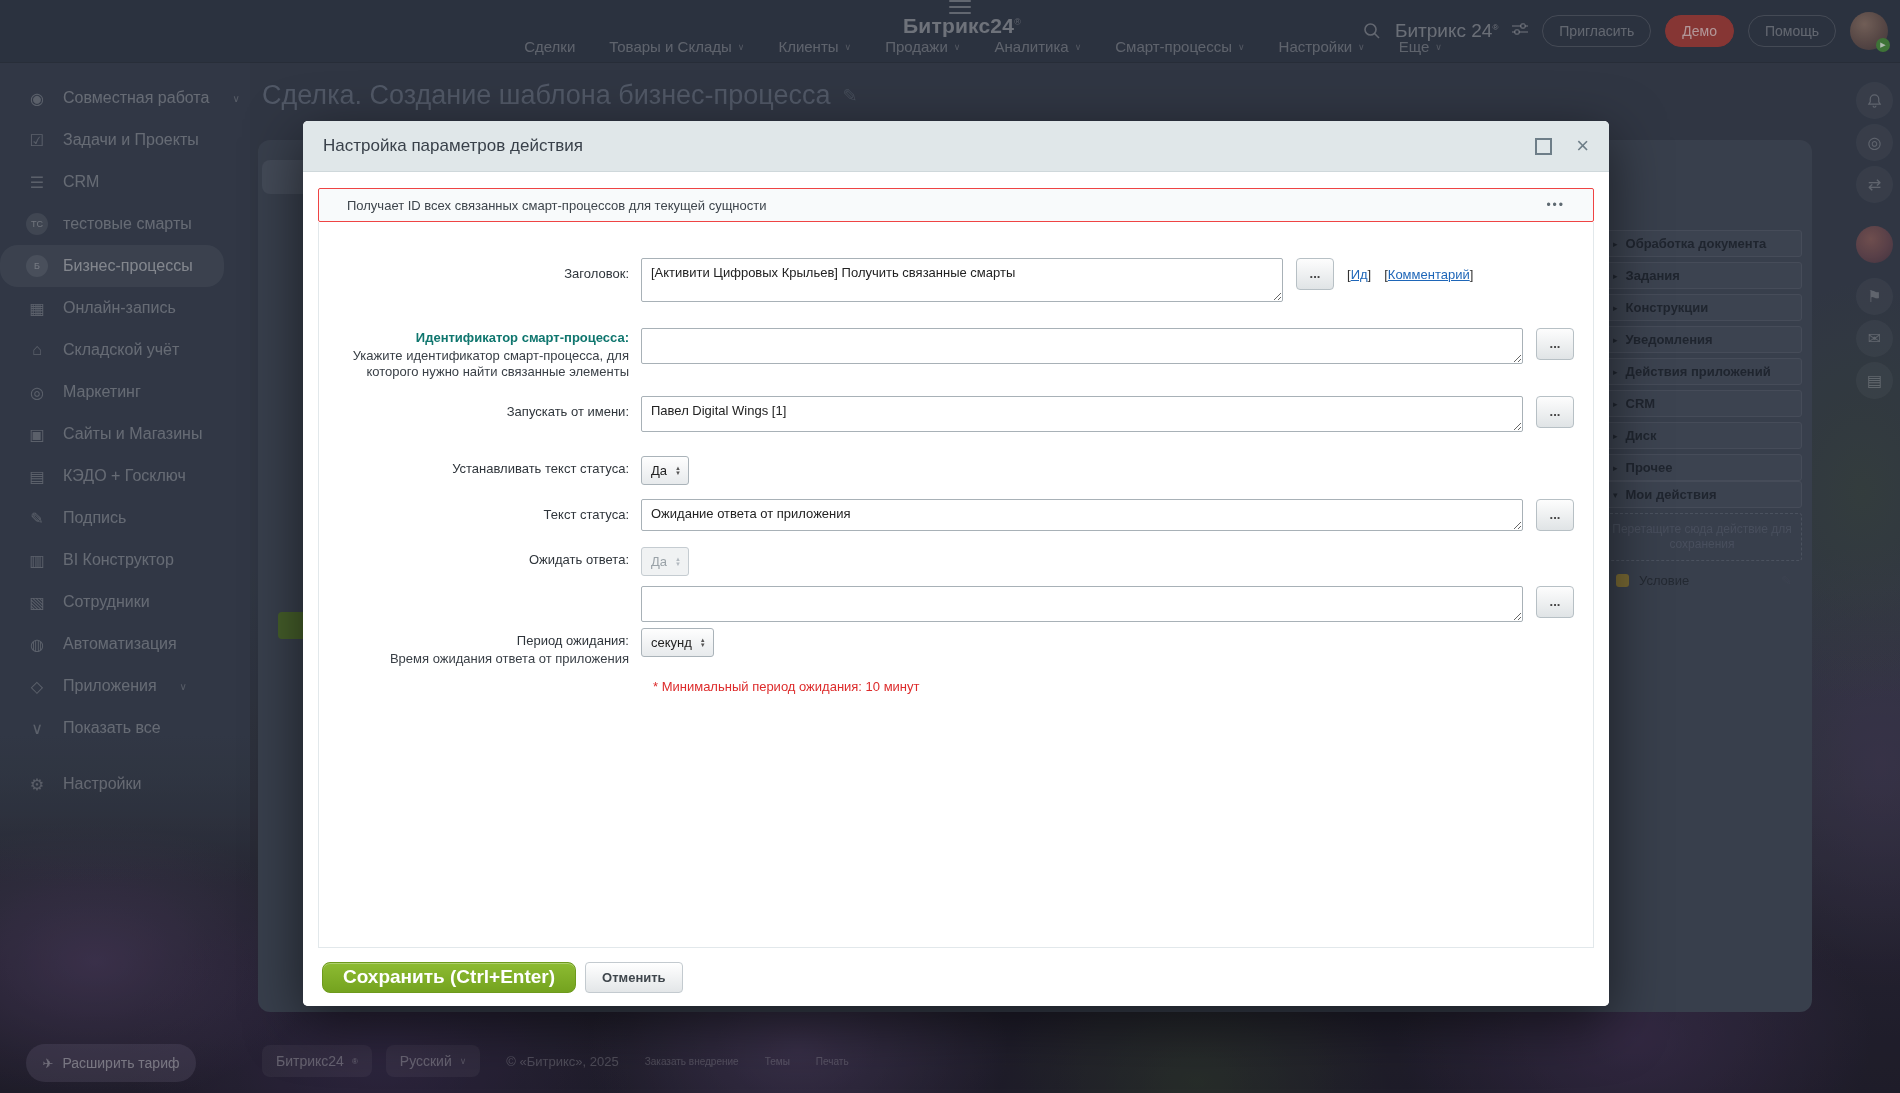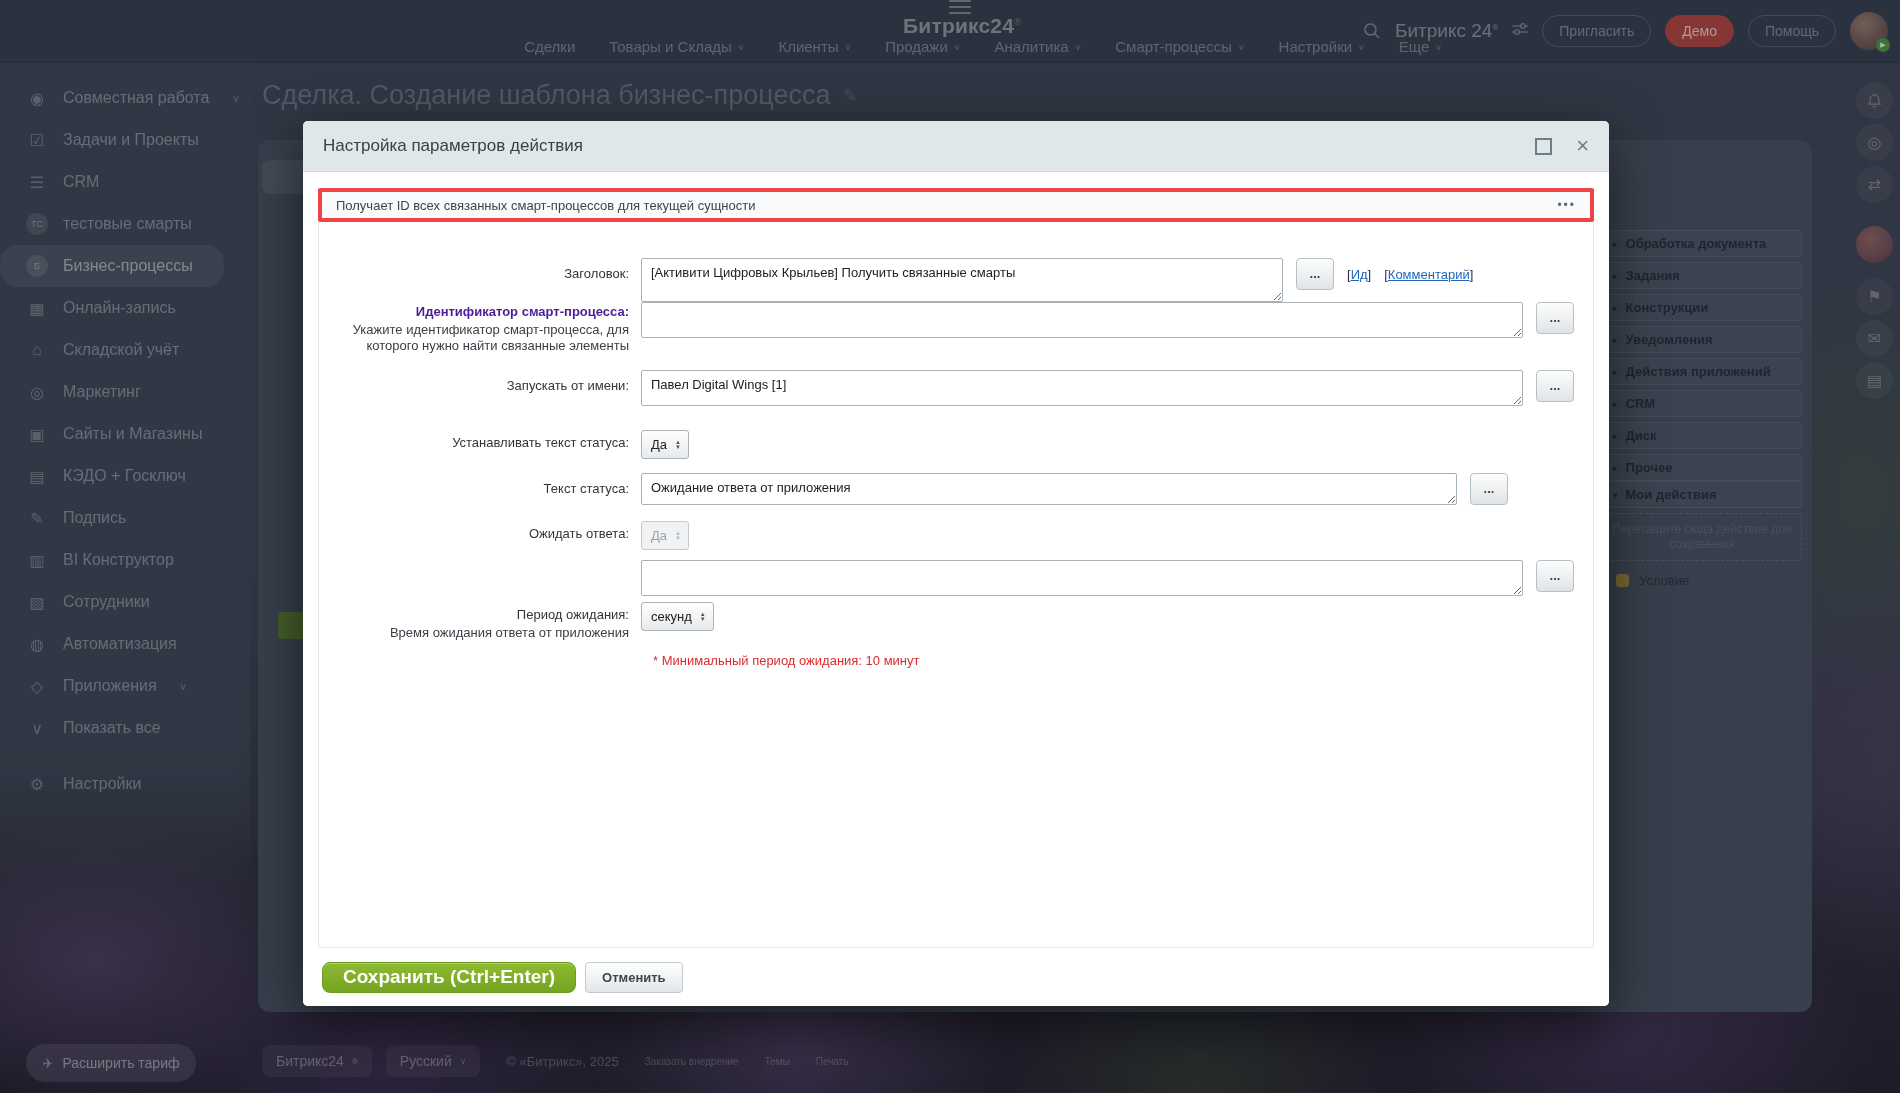--- a/index.html
+++ b/index.html
@@ -89,57 +89,57 @@
   .flink{font-size:10px;color:rgba(255,255,255,.24);margin-left:12px;cursor:pointer;white-space:nowrap;}
   
   .overlay{position:absolute;left:0;top:0;right:0;bottom:0;background:rgba(13,17,26,.22);z-index:4;}
   .modal{position:absolute;left:303px;top:121px;width:1306px;height:885px;background:#fff;border-radius:5px;z-index:5;
          box-shadow:0 16px 55px rgba(0,0,0,.55);overflow:hidden;}
   .m-head{height:50px;background:#e0e7e9;border-bottom:1px solid #cfd8db;display:flex;align-items:center;padding:0 20px;}
   .m-title{font-size:17px;font-weight:500;color:#39414a;flex:1;}
   .m-max{width:13px;height:13px;border:2px solid #6e7e88;margin-right:24px;cursor:pointer;}
   .m-close{font-size:22px;line-height:14px;color:#6e7e88;cursor:pointer;}
   .m-body{position:absolute;top:51px;bottom:58px;left:0;right:0;padding:16px 15px 0 15px;box-sizing:border-box;}
-  .descbar{border:4px solid #ef4444;background:#f8fafb;border-radius:2px;height:34px;display:flex;align-items:center;
-           padding:0 14px;box-sizing:border-box;font-size:13px;color:#3e454c;}
+  .descbar{border:1px solid #ef4444;background:#f8fafb;border-radius:2px;height:34px;display:flex;align-items:center;
+           padding:0 28px;box-sizing:border-box;font-size:13px;color:#3e454c;}
   .descbar .spacer{flex:1}
   .descbar .mdots{font-size:12px;letter-spacing:2px;color:#5f6a72;cursor:pointer;}
   .formbox{border:1px solid #e2e8eb;border-top:none;background:#fff;position:absolute;left:15px;right:15px;top:50px;bottom:0;
            padding-top:36px;box-sizing:border-box;overflow:hidden;}
   .frow{display:flex;align-items:flex-start;}
   .flab{width:322px;flex:0 0 322px;text-align:right;padding-right:12px;box-sizing:border-box;
         font-size:13px;color:#2f353b;line-height:16px;padding-top:8px;}
-  .flab b{color:#4c1d95;margin-left:17px;}
+  .flab b{color:#0f766e;margin-left:17px;}
   .flab .sub{display:block;margin-top:2px;color:#3a4047;}
   .ffield{display:flex;align-items:flex-start;gap:13px;}
   textarea.ta{border:1px solid #a8b1b7;border-radius:2px;background:#fff;font-family:"Liberation Sans","DejaVu Sans",sans-serif;
               font-size:13px;color:#222;padding:6px 9px;box-sizing:border-box;resize:both;}
   .ta.big{width:642px;height:44px;}
   .ta.std{width:882px;height:36px;}
-  .ta.slim{width:816px;height:32px;}
+  .ta.slim{width:882px;height:32px;}
   .dotsbtn{width:38px;height:32px;border:1px solid #b7c0c5;border-radius:4px;cursor:pointer;
            background:linear-gradient(#fdfdfd,#e0e4e6);font-size:13px;font-weight:bold;color:#444;
            display:flex;align-items:flex-end;justify-content:center;padding-bottom:8px;box-sizing:border-box;}
   .linkwrap{font-size:13px;color:#333;padding-top:9px;white-space:nowrap;}
   .blue{color:#1e66b8;text-decoration:underline;cursor:pointer;}
   .sel{height:27px;border:1px solid #aab3b9;border-radius:3px;background:linear-gradient(#fefefe,#e7eaec);
        display:inline-flex;align-items:center;gap:8px;padding:0 7px 0 9px;font-size:13px;color:#222;cursor:pointer;}
   .sel .arr{display:flex;flex-direction:column;font-size:6px;line-height:5px;color:#555;}
   .sel.dis{background:#f0f2f3;color:#9aa2a8;border-color:#c5ccd1;cursor:default;}
   .sel.dis .arr{color:#b3bac0;}
   .warn{font-size:13px;color:#dd2b2b;margin-left:334px;}
   .m-foot{position:absolute;left:0;right:0;bottom:0;height:58px;background:#fff;display:flex;align-items:center;
           padding:0 19px;gap:9px;box-sizing:border-box;}
   .btn-save{height:31px;padding:0 20px;border:1px solid #6d9a1c;border-radius:8px;cursor:pointer;
             background:linear-gradient(#8dbb32,#74a31f);color:#fff;font-size:19px;font-weight:bold;
             font-family:"Liberation Sans","DejaVu Sans",sans-serif;box-shadow:inset 0 1px 0 rgba(255,255,255,.3);}
   .btn-cancel{height:31px;padding:0 16px;border:1px solid #c3cacf;border-radius:4px;cursor:pointer;
               background:linear-gradient(#ffffff,#e3e6e8);color:#3f464c;font-size:13px;font-weight:bold;
               font-family:"Liberation Sans","DejaVu Sans",sans-serif;}
-  .mb26{}.mb16{margin-bottom:16px}.mb24{margin-bottom:24px}.mb14{margin-bottom:14px}.mb10{margin-bottom:10px}.mb6{margin-bottom:6px}.mb12{margin-bottom:12px}
+  .mb26{margin-bottom:26px}.mb16{margin-bottom:16px}.mb24{margin-bottom:24px}.mb14{margin-bottom:14px}.mb10{margin-bottom:10px}.mb6{margin-bottom:6px}.mb12{margin-bottom:12px}
 </style>
 </head>
 <body>
 
 <div class="stage">
   <div class="photo"></div>
 
   <div class="topbar">
     <div class="burger">
         <i></i>

